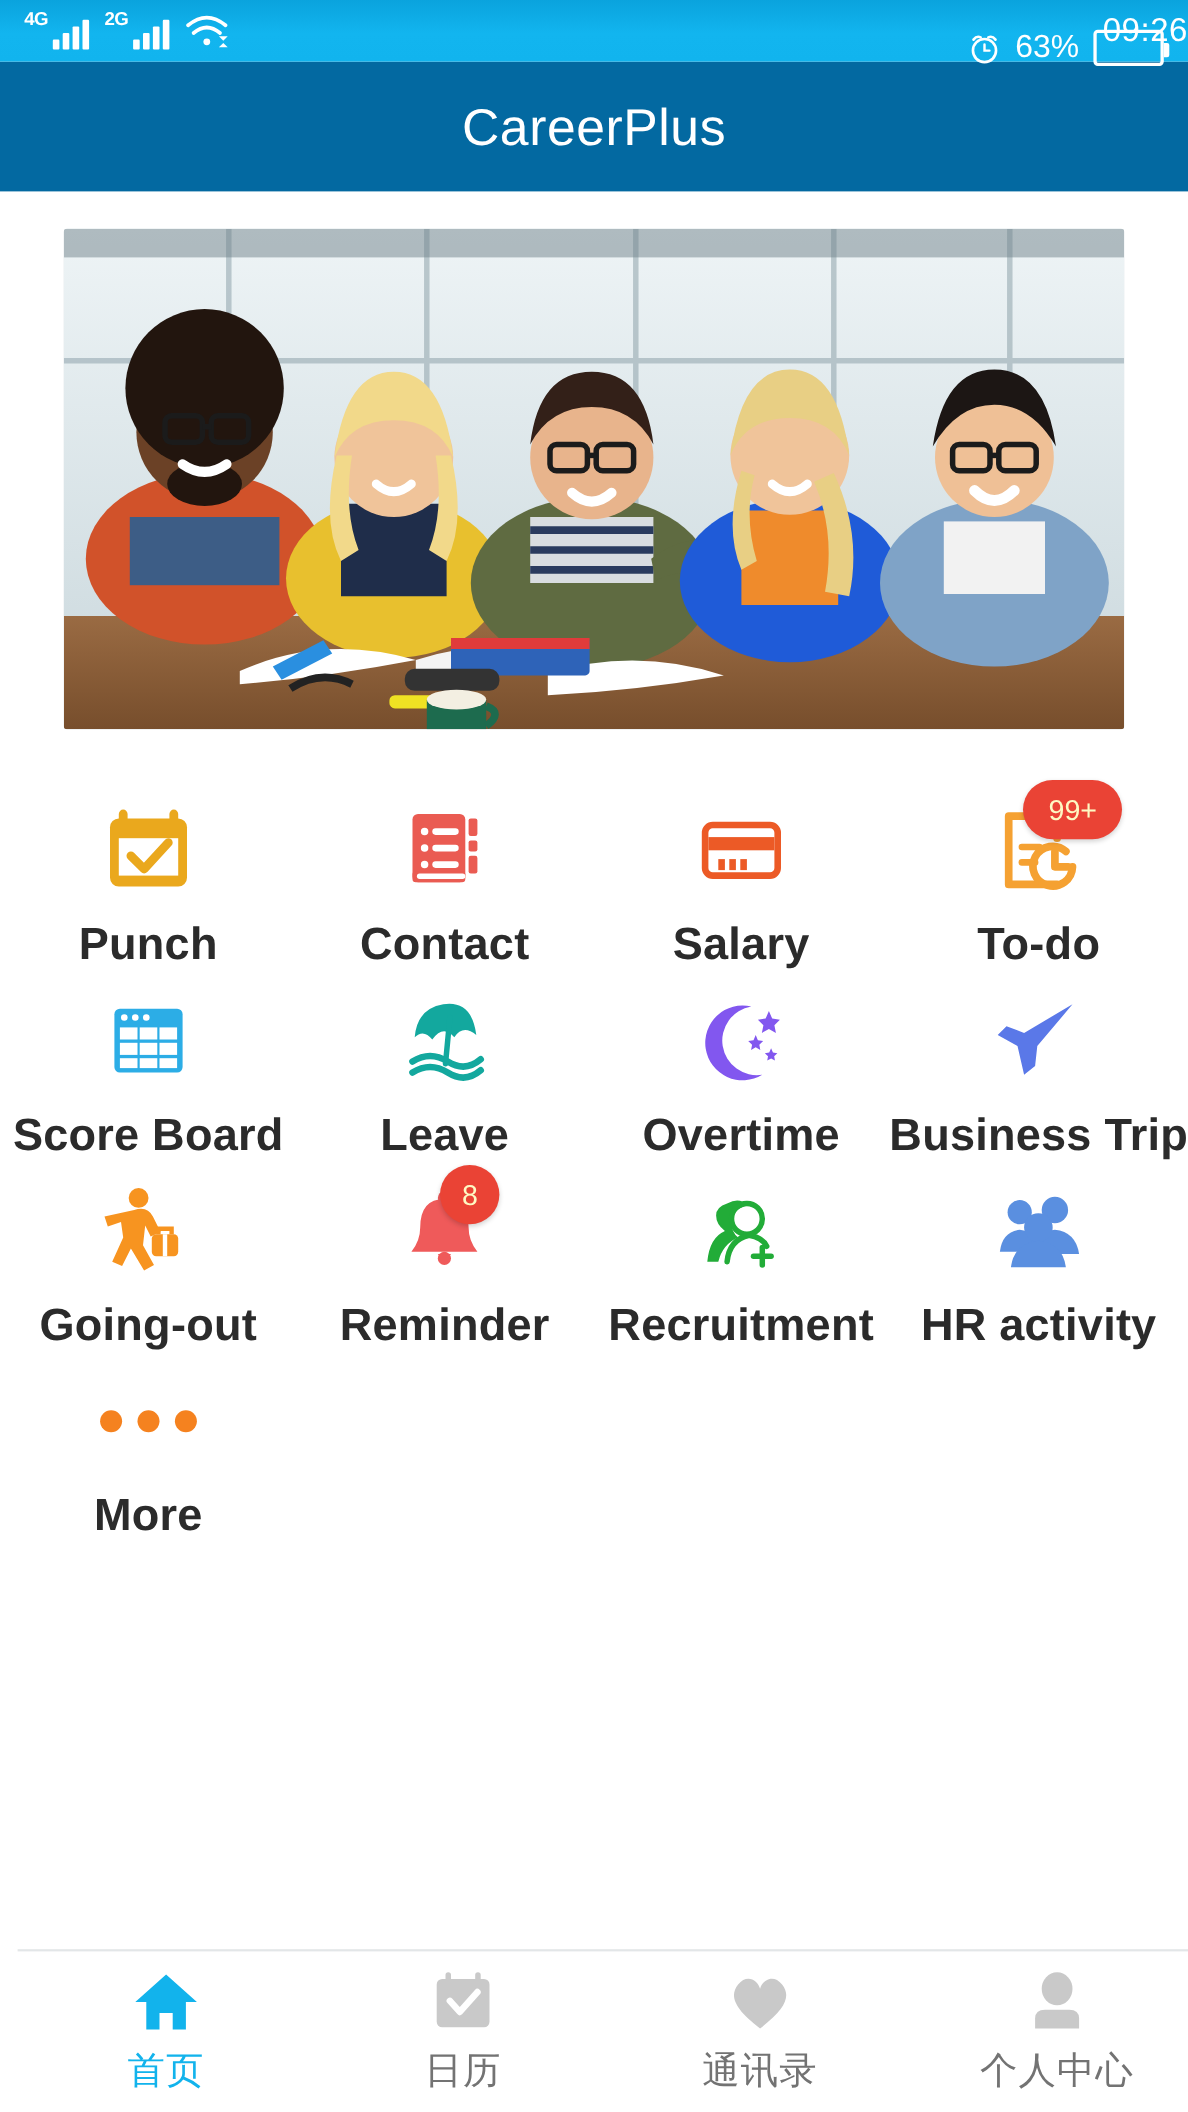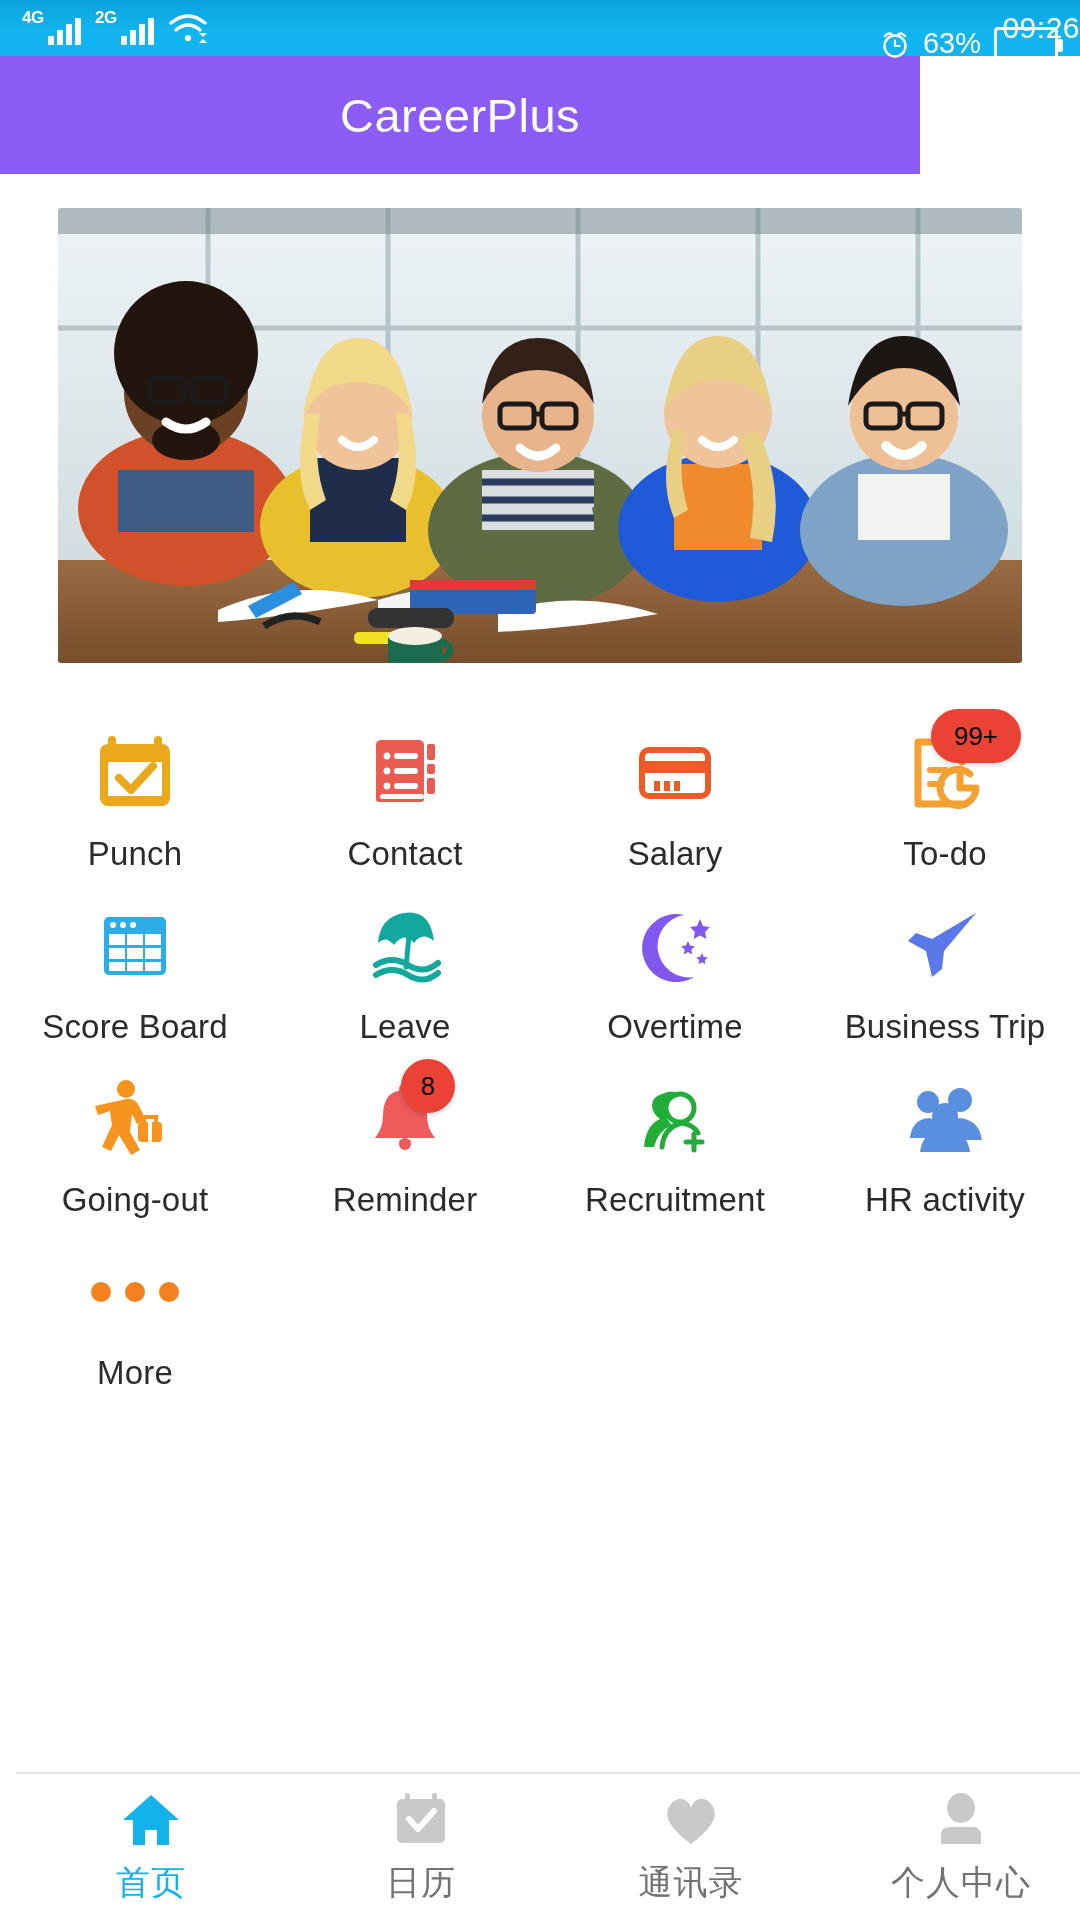--- a/index.html
+++ b/index.html
@@ -50,22 +50,22 @@
     position:relative; padding:3px;
   }
   .battery::after{
     content:""; position:absolute; right:-8px; top:9px;
     width:5px; height:13px; background:#ffffff; border-radius:0 2px 2px 0;
   }
   .battery .fill{ height:100%; background:#ffffff; border-radius:1px; }
 
   
   .appbar{
-    height:118px; width:920px;
-    background:#8b5cf6;
+    height:118px; width:1080px;
+    background:#0369a1;
     display:flex; align-items:center; justify-content:center;
   }
   .appbar h1{
     font-size:47px; font-weight:400; color:#ffffff; letter-spacing:0.5px;
   }
 
   
   .banner-wrap{ padding:34px 58px 0 58px; }
   .banner{
     width:964px; height:455px;
@@ -90,27 +90,27 @@
     cursor:pointer;
   }
   .cell .icon-box{
     width:96px; height:96px;
     position:relative;
     display:flex; align-items:center; justify-content:center;
   }
   .cell .icon-box svg{ display:block; }
   .cell .lbl{
     margin-top:14px;
-    font-size:33px; color:#2b2b2b; font-weight:400;
+    font-size:41px; color:#2b2b2b; font-weight:700;
     white-space:nowrap; letter-spacing:0.2px;
   }
   .badge{
     position:absolute;
     background:#ea4335;
-    color:#000000;
+    color:#fef9c3;
     font-size:26px;
     line-height:1;
     border-radius:50px;
     display:flex; align-items:center; justify-content:center;
     font-weight:400;
     box-shadow:0 2px 5px rgba(0,0,0,.18);
   }
   .badge.wide{ top:-16px; left:34px; min-width:90px; height:54px; padding:0 10px; }
   .badge.round{ top:-12px; left:44px; width:54px; height:54px; }
 

